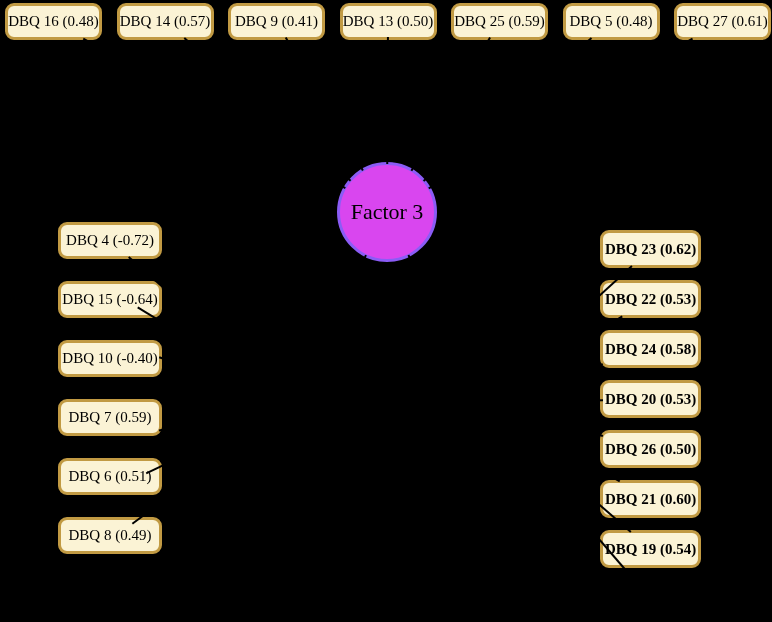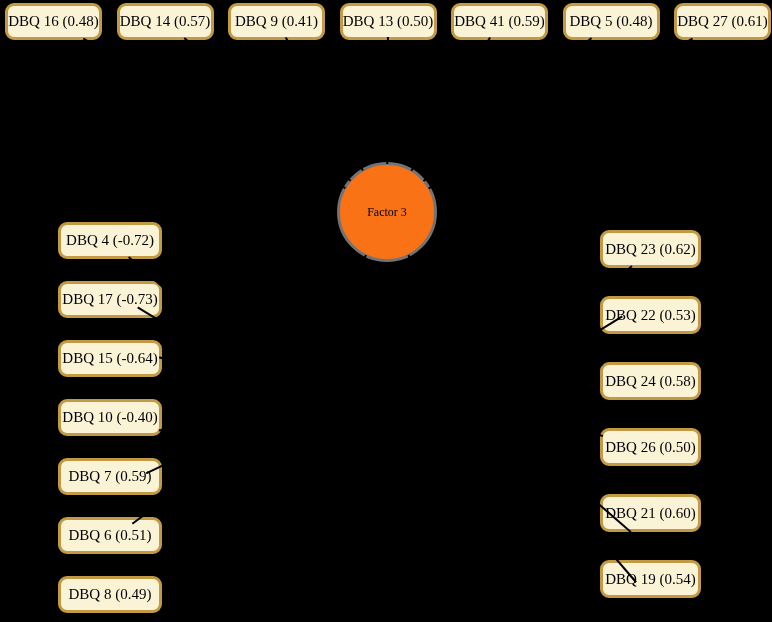--- a/index.html
+++ b/index.html
@@ -28,31 +28,31 @@
   .top-row {
     position: absolute; left: 5px; top: 3px; width: 766px;
     display: flex; justify-content: space-between;
   }
   .col {
     position: absolute;
     display: flex; flex-direction: column; gap: 22px;
   }
   .left-column { left: 58px; top: 222px; }
   .left-column .box { width: 104px; }
-  .right-column { left: 600px; top: 230px; gap: 28px; }
+  .right-column { left: 600px; top: 230px; gap: 12px; font-weight: bold; }
   .right-column .box { width: 101px; height: 38px; }
   .factor {
     position: absolute;
     box-sizing: border-box;
     width: 100px; height: 100px;
     border-radius: 50%;
-    background: #f97316;
-    border: 3px solid #737373;
+    background: #d946ef;
+    border: 3px solid #8b5cf6;
     display: flex; align-items: center; justify-content: center;
-    font-size: 12px; color: #000000;
+    font-size: 22px; color: #000000;
     line-height: 1;
   }
   #factor-1 { left: 244px; top: 353px; }
   #factor-2 { left: 432px; top: 353px; }
   #factor-3 { left: 337px; top: 162px; }
   #connectors {
     position: absolute; left: 0; top: 0;
     width: 772px; height: 622px;
     pointer-events: none;
     z-index: 5;
@@ -61,39 +61,39 @@
 </head>
 <body>
 
 <div id="stage">
 
   <div class="top-row">
     <div class="box">DBQ 16 (0.48)</div>
     <div class="box">DBQ 14 (0.57)</div>
     <div class="box">DBQ 9 (0.41)</div>
     <div class="box">DBQ 13 (0.50)</div>
-    <div class="box">DBQ 41 (0.59)</div>
+    <div class="box">DBQ 25 (0.59)</div>
     <div class="box">DBQ 5 (0.48)</div>
     <div class="box">DBQ 27 (0.61)</div>
   </div>
 
   <div class="col left-column">
     <div class="box">DBQ 4 (-0.72)</div>
-    <div class="box">DBQ 17 (-0.73)</div>
     <div class="box">DBQ 15 (-0.64)</div>
     <div class="box">DBQ 10 (-0.40)</div>
     <div class="box">DBQ 7 (0.59)</div>
     <div class="box">DBQ 6 (0.51)</div>
     <div class="box">DBQ 8 (0.49)</div>
   </div>
 
   <div class="col right-column">
     <div class="box">DBQ 23 (0.62)</div>
     <div class="box">DBQ 22 (0.53)</div>
     <div class="box">DBQ 24 (0.58)</div>
+    <div class="box">DBQ 20 (0.53)</div>
     <div class="box">DBQ 26 (0.50)</div>
     <div class="box">DBQ 21 (0.60)</div>
     <div class="box">DBQ 19 (0.54)</div>
   </div>
 
   <div class="factor" id="factor-3">Factor 3</div>
 
   <svg id="connectors">
       <line x1="83.28216937662015" y1="38.51200379683999" x2="345.3204843041376" y2="188.19206074943992" stroke="#000000" stroke-width="2"></line>
       <line x1="184.28237152193532" y1="38.04635934652557" x2="350.5730624612012" y2="180.74174954440912" stroke="#000000" stroke-width="2"></line>

